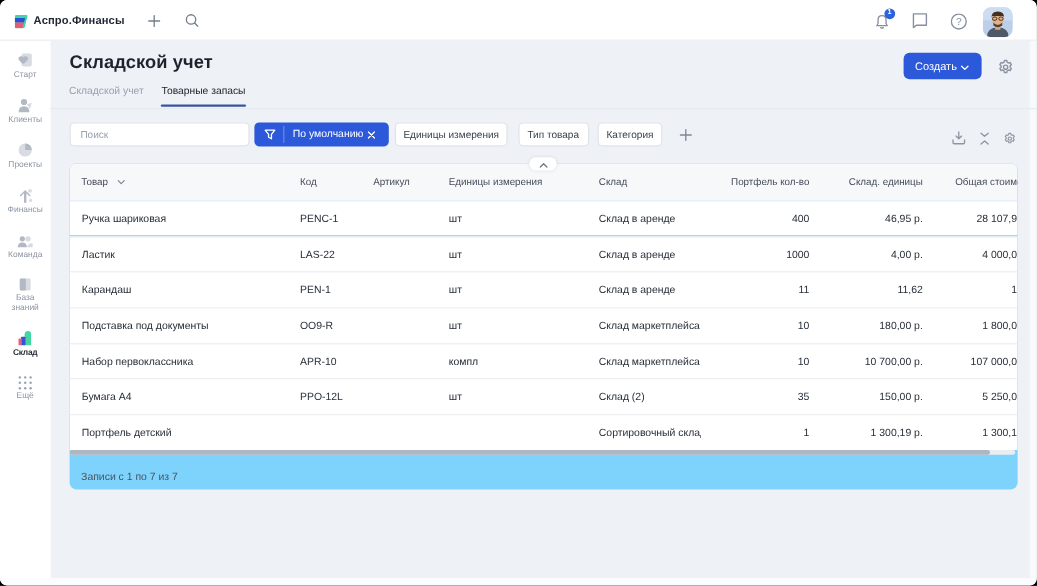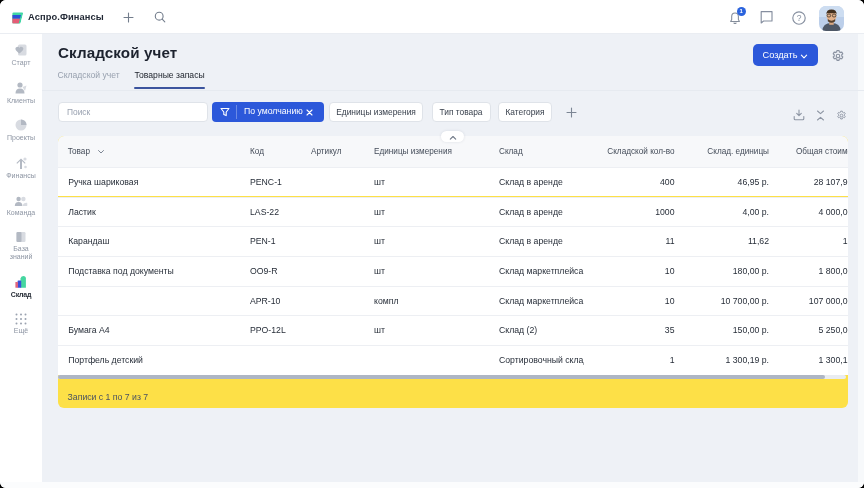--- a/index.html
+++ b/index.html
@@ -22,21 +22,21 @@
   .btn-create { left:753px; top:44px; width:65px; height:22px; background:#2c58da; border-radius:5px; }
   .tab1 { left:57.5px; top:70.3px; font-size:8.6px; color:#98a1af; }
   .tab2 { left:134.5px; top:70.3px; font-size:8.6px; color:#21262f; }
   .tabline { left:134px; top:87px; width:71px; height:2px; background:#3b549e; border-radius:1px; }
   .sepline { left:42px; top:90px; width:822px; height:1px; background:#e6eaf0; }
   
   .search { left:58px; top:102px; width:150px; height:20px; background:#fff; border:1px solid #dfe3e9; border-radius:4px; font-size:8.4px; color:#99a1b0; line-height:18px; padding-left:8px; }
   .chipblue { left:212px; top:102px; width:112px; height:19.5px; background:#2c58da; border-radius:4px; color:#fff; }
   .chip { top:102px; height:20px; background:#fff; border:1px solid #dfe3e9; border-radius:4px; font-size:8.4px; color:#39414d; text-align:center; line-height:18px; }
   
-  .card { left:58px; top:136px; width:790px; height:272px; background:#fde047; border-radius:6px; overflow:hidden;text-decoration:underline; }
+  .card { left:58px; top:136px; width:790px; height:272px; background:#7dd3fc; border-radius:6px; overflow:hidden;text-decoration:underline; }
   .thead { left:0; top:0; width:790px; height:31px; background:#f7f8fa; }
   .hcell { position:absolute; top:0; height:31px; line-height:31px; font-size:8.2px; color:#454d5a; white-space:nowrap; }
   .row { position:absolute; left:0; width:790px; height:30px; border-top:1px solid #edeff3; background:#fff; }
   .cell { position:absolute; top:0; height:29px; line-height:29px; font-size:8.7px; color:#272e39; white-space:nowrap; }
   .pill { left:441px; top:131px; width:22.5px; height:11px; background:#fff; border-radius:6px; box-shadow:0 0 3px rgba(40,50,70,.12); }
   .footer { left:58px; top:421px; width:790px; height:29px; background:#fff; border-radius:6px; }
   .ftxt { position:absolute; top:1px; height:29px; line-height:29px; font-size:8.5px; color:#959daa; white-space:nowrap; }
   .ftxt b { font-size:8.2px; }
   .icon { position:absolute; }
 </style>
@@ -208,21 +208,21 @@
     <circle cx="12" cy="12" r="3"></circle>
   </svg>
 
   <div class="abs card">
     <div class="abs thead">
       <span class="hcell" style="left:9.7px;">Товар</span>
       <span class="hcell" style="left:192px;">Код</span>
       <span class="hcell" style="left:253px;">Артикул</span>
       <span class="hcell" style="left:316px;">Единицы измерения</span>
       <span class="hcell" style="left:441px;">Склад</span>
-      <span class="hcell" style="right:173.5px;">Складской кол-во</span>
+      <span class="hcell" style="right:173.5px;">Портфель кол-во</span>
       <span class="hcell" style="right:79px;">Склад. единицы</span>
       <span class="hcell" style="left:738px;">Общая стоимость</span>
     </div>
     <svg class="icon" style="left:39px; top:13px;" width="8" height="6" viewBox="0 0 8 6" fill="none" stroke="#7d8694" stroke-width="1" stroke-linecap="round" stroke-linejoin="round">
       <path d="M1.5 1.5 L4 4 L6.5 1.5"></path>
     </svg>
     <div class="row" style="top:30.8px; height:29.7px;">
         <span class="cell" style="left:10.2px;">Ручка шариковая</span>
         <span class="cell" style="left:192px;">PENC-1</span>
         <span class="cell" style="left:316px;">шт</span>
@@ -252,20 +252,21 @@
     <div class="row" style="top:119.89999999999999px; height:29.7px;">
         <span class="cell" style="left:10.2px;">Подставка под документы</span>
         <span class="cell" style="left:192px;">OO9-R</span>
         <span class="cell" style="left:316px;">шт</span>
         <span class="cell" style="left:441px; width:85px; overflow:hidden;">Склад маркетплейса</span>
         <span class="cell" style="right:173.5px;">10</span>
         <span class="cell" style="right:79px;">180,00 р.</span>
         <span class="cell" style="right:0.5px;">1 800,0</span>
       </div>
     <div class="row" style="top:149.6px; height:29.7px;">
+        <span class="cell" style="left:10.2px;">Набор первоклассника</span>
         <span class="cell" style="left:192px;">APR-10</span>
         <span class="cell" style="left:316px;">компл</span>
         <span class="cell" style="left:441px; width:85px; overflow:hidden;">Склад маркетплейса</span>
         <span class="cell" style="right:173.5px;">10</span>
         <span class="cell" style="right:79px;">10 700,00 р.</span>
         <span class="cell" style="right:0.5px;">107 000,0</span>
       </div>
     <div class="row" style="top:179.3px; height:29.7px;">
         <span class="cell" style="left:10.2px;">Бумага А4</span>
         <span class="cell" style="left:192px;">PPO-12L</span>

